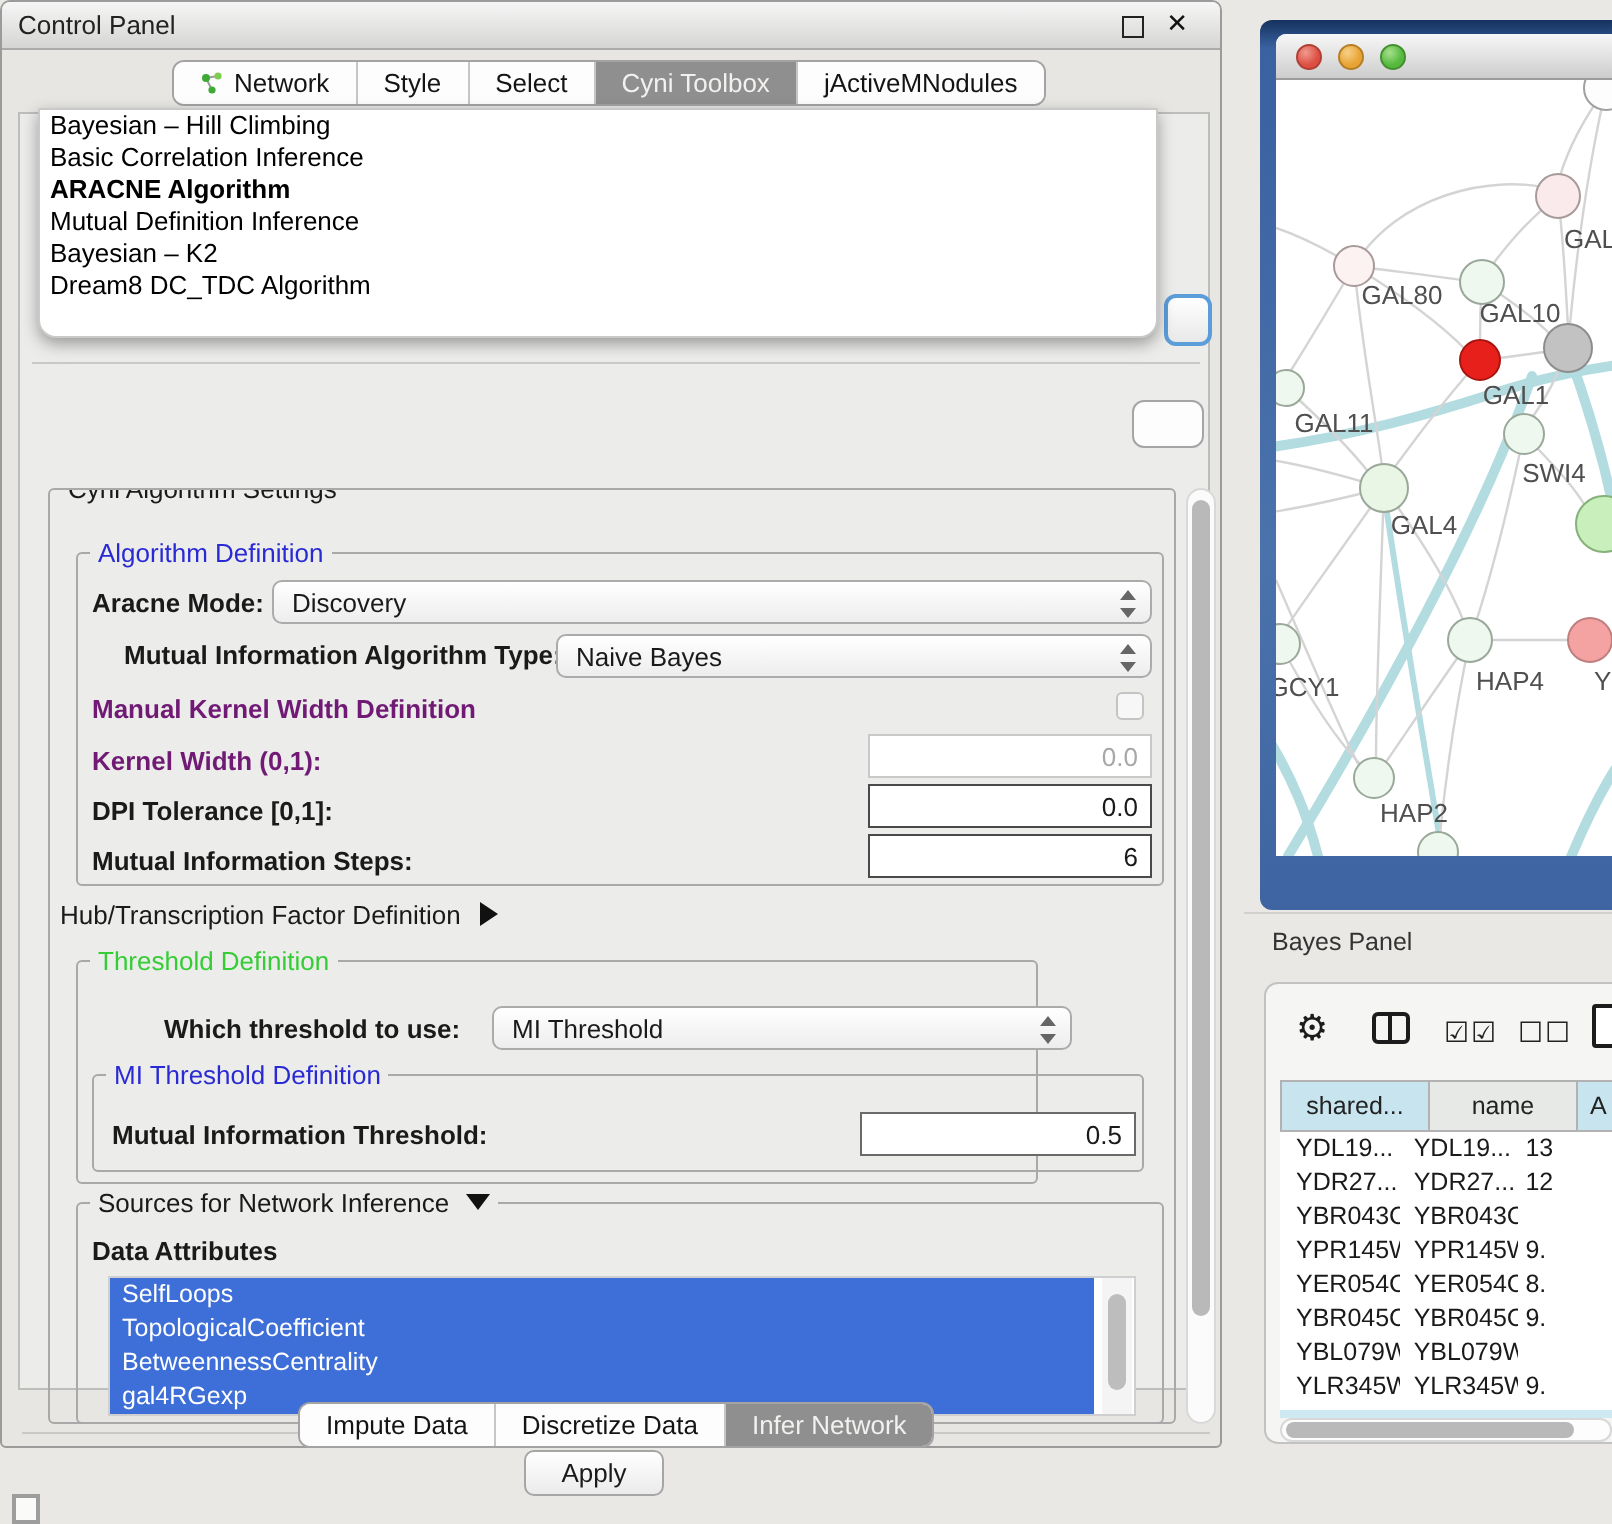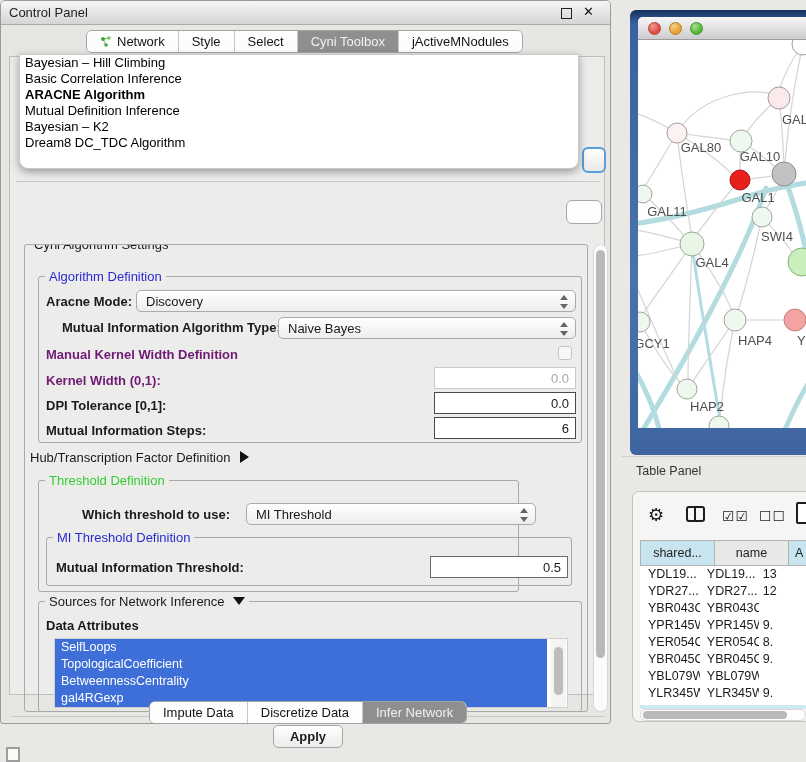--- a/index.html
+++ b/index.html
@@ -59,22 +59,22 @@
   .attr-list{position:absolute;left:44px;top:581px;width:514px;height:70px;background:#fff;
              border:1px solid #cfcfcf;overflow:hidden;box-sizing:border-box;}
   .attr-item{height:17px;line-height:17px;font-size:12.5px;color:#fff;padding-left:6px;width:492px;box-sizing:border-box;}
   .attr-scroll{position:absolute;right:1px;top:0;width:15px;height:68px;background:#f4f4f4;}
   .attr-thumb{position:absolute;right:3px;top:8px;width:9px;height:48px;background:#bdbdbd;border-radius:5px;}
   
   .v-scroll{position:absolute;left:583px;top:187px;width:15px;height:468px;background:#fbfbfb;
             border:1px solid #d8d8d8;border-radius:8px;box-sizing:border-box;}
   .v-thumb{position:absolute;left:2px;top:5px;width:9px;height:408px;background:#b9b9b9;border-radius:5px;}
   
-  .apply-btn{position:absolute;left:263px;top:668px;width:68px;height:21px;border:1px solid #a6a6a6;border-radius:5px;
-             background:linear-gradient(#ffffff,#ebebeb);font-size:13px;display:flex;align-items:center;justify-content:center;font-weight:bold;}
+  .apply-btn{position:absolute;left:252px;top:668px;width:68px;height:21px;border:1px solid #a6a6a6;border-radius:5px;
+             background:linear-gradient(#ffffff,#ebebeb);font-size:13px;display:flex;align-items:center;justify-content:center;}
   
   .popup{position:absolute;left:18px;top:53px;width:560px;height:115px;background:#fff;
          border:1px solid #c9c9c9;border-radius:1px 1px 9px 9px;box-shadow:0 3px 8px rgba(0,0,0,.35);
          box-sizing:border-box;z-index:50;}
   .popup-header{height:18px;line-height:18px;text-align:center;font-size:13px;color:#b7b7b7;margin-top:3px;}
   .popup-item{height:16px;line-height:16px;font-size:13px;color:#000;padding-left:5px;white-space:nowrap;}
   .popup-item.sel{font-weight:bold;}
   
   .net-frame{position:absolute;left:630px;top:10px;width:176px;height:445px;border-radius:6px 0 0 6px;
              background:linear-gradient(180deg,#15325e 0px,#3a61a0 14px,#4a72ab 60%,#3e65a1 100%);}
@@ -320,21 +320,21 @@
               <text x="117" y="305" class="nlabel" text-anchor="middle">HAP4</text>
               <text x="159" y="305" class="nlabel" text-anchor="start">Y</text>
               <text x="69" y="371" class="nlabel" text-anchor="middle">HAP2</text>
             </g>
         </svg>
       </div>
     </div>
   </div>
 
   <div class="tp-divider"></div>
-  <div class="tp-title">Table Panel</div>
+  <div class="tp-title">Bayes Panel</div>
   <div class="table-outer"></div>
   <div class="icon-gear">⚙</div>
   <div class="icon-cols">
       <div></div>
     </div>
   <div class="icon-checks">☑☑</div>
   <div class="icon-unchecks">☐☐</div>
   <div class="icon-page"></div>
   <div class="thead" id="table-head">
       <div class="th c1">shared...</div>

